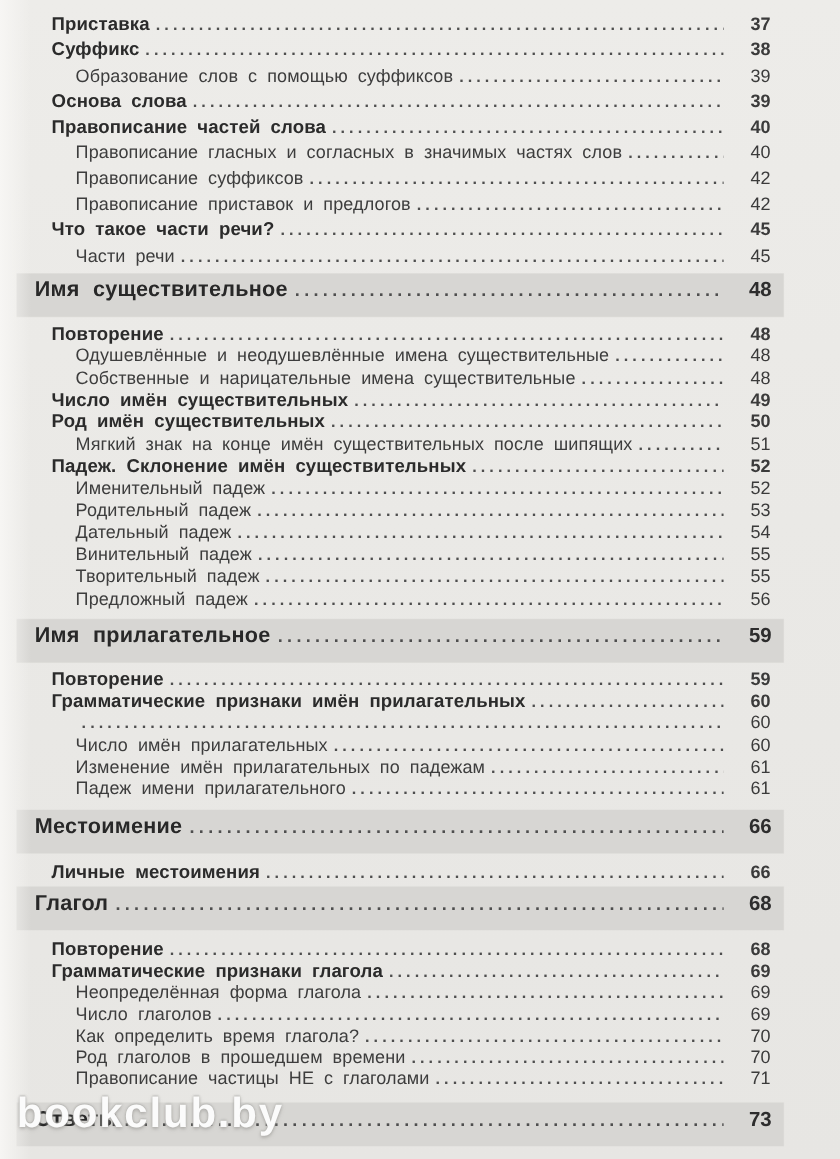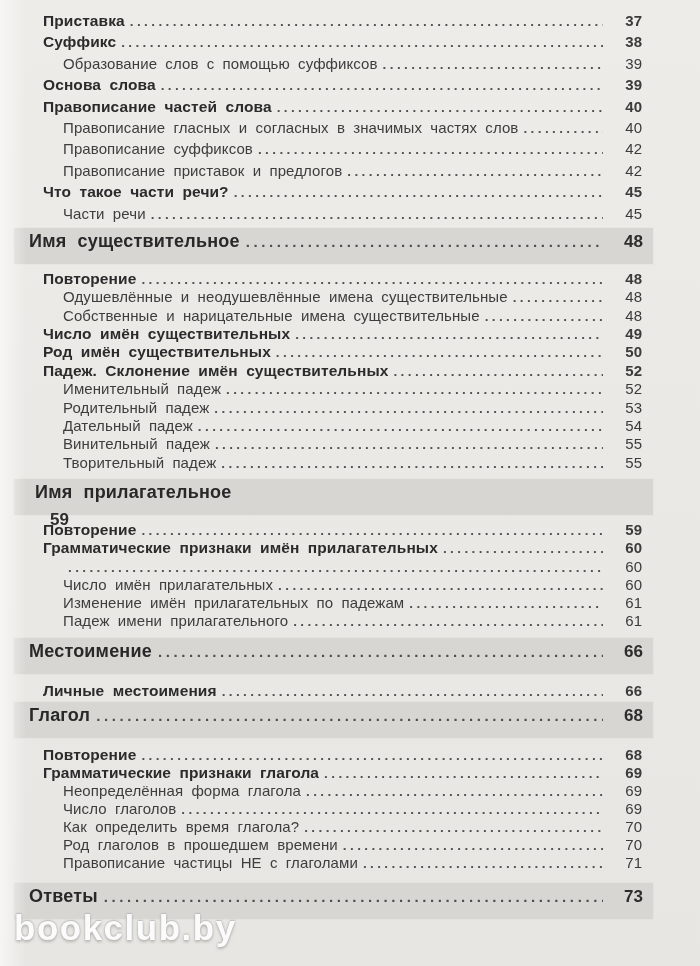--- a/index.html
+++ b/index.html
@@ -70,21 +70,21 @@
 
   
   .sec0 .toc-row{height:21.4px;line-height:21.4px;}
   .sec1 .toc-row{height:18.4px;line-height:18.4px;}
   .sec2 .toc-row{height:18.2px;line-height:18.2px;}
   .sec3 .toc-row{height:19px;line-height:19px;}
   .sec4 .toc-row{height:17.9px;line-height:17.9px;}
 
   .band.b1{margin-top:4px;}
   .items.sec1{margin-top:6px;}
-  .band.b2{margin-top:7px;flex-direction:column;}
+  .band.b2{margin-top:7px;}
   .items.sec2{margin-top:6px;}
   .band.b3{margin-top:8px;}
   .items.sec3{margin-top:7px;}
   .band.b4{margin-top:2px;}
   .items.sec4{margin-top:8px;}
   .band.b5{margin-top:11px;justify-content:center;}
 
   
   .watermark{
     position:absolute;left:14px;top:908px;
@@ -174,20 +174,25 @@
         <div class="toc-row level1">
           <span class="row-title">Число имён существительных</span>
           <span class="dots"></span>
           <span class="row-page">49</span>
         </div>
         <div class="toc-row level1">
           <span class="row-title">Род имён существительных</span>
           <span class="dots"></span>
           <span class="row-page">50</span>
         </div>
+        <div class="toc-row level2">
+          <span class="row-title">Мягкий знак на конце имён существительных после шипящих</span>
+          <span class="dots"></span>
+          <span class="row-page">51</span>
+        </div>
         <div class="toc-row level1">
           <span class="row-title">Падеж. Склонение имён существительных</span>
           <span class="dots"></span>
           <span class="row-page">52</span>
         </div>
         <div class="toc-row level2">
           <span class="row-title">Именительный падеж</span>
           <span class="dots"></span>
           <span class="row-page">52</span>
         </div>
@@ -203,20 +208,25 @@
         </div>
         <div class="toc-row level2">
           <span class="row-title">Винительный падеж</span>
           <span class="dots"></span>
           <span class="row-page">55</span>
         </div>
         <div class="toc-row level2">
           <span class="row-title">Творительный падеж</span>
           <span class="dots"></span>
           <span class="row-page">55</span>
+        </div>
+        <div class="toc-row level2">
+          <span class="row-title">Предложный падеж</span>
+          <span class="dots"></span>
+          <span class="row-page">56</span>
         </div>
       </div>
       <div class="band b2">
         <span class="band-title">Имя прилагательное</span>
         <span class="dots"></span>
         <span class="band-page">59</span>
       </div>
       <div class="items sec2">
         <div class="toc-row level1">
           <span class="row-title">Повторение</span>

